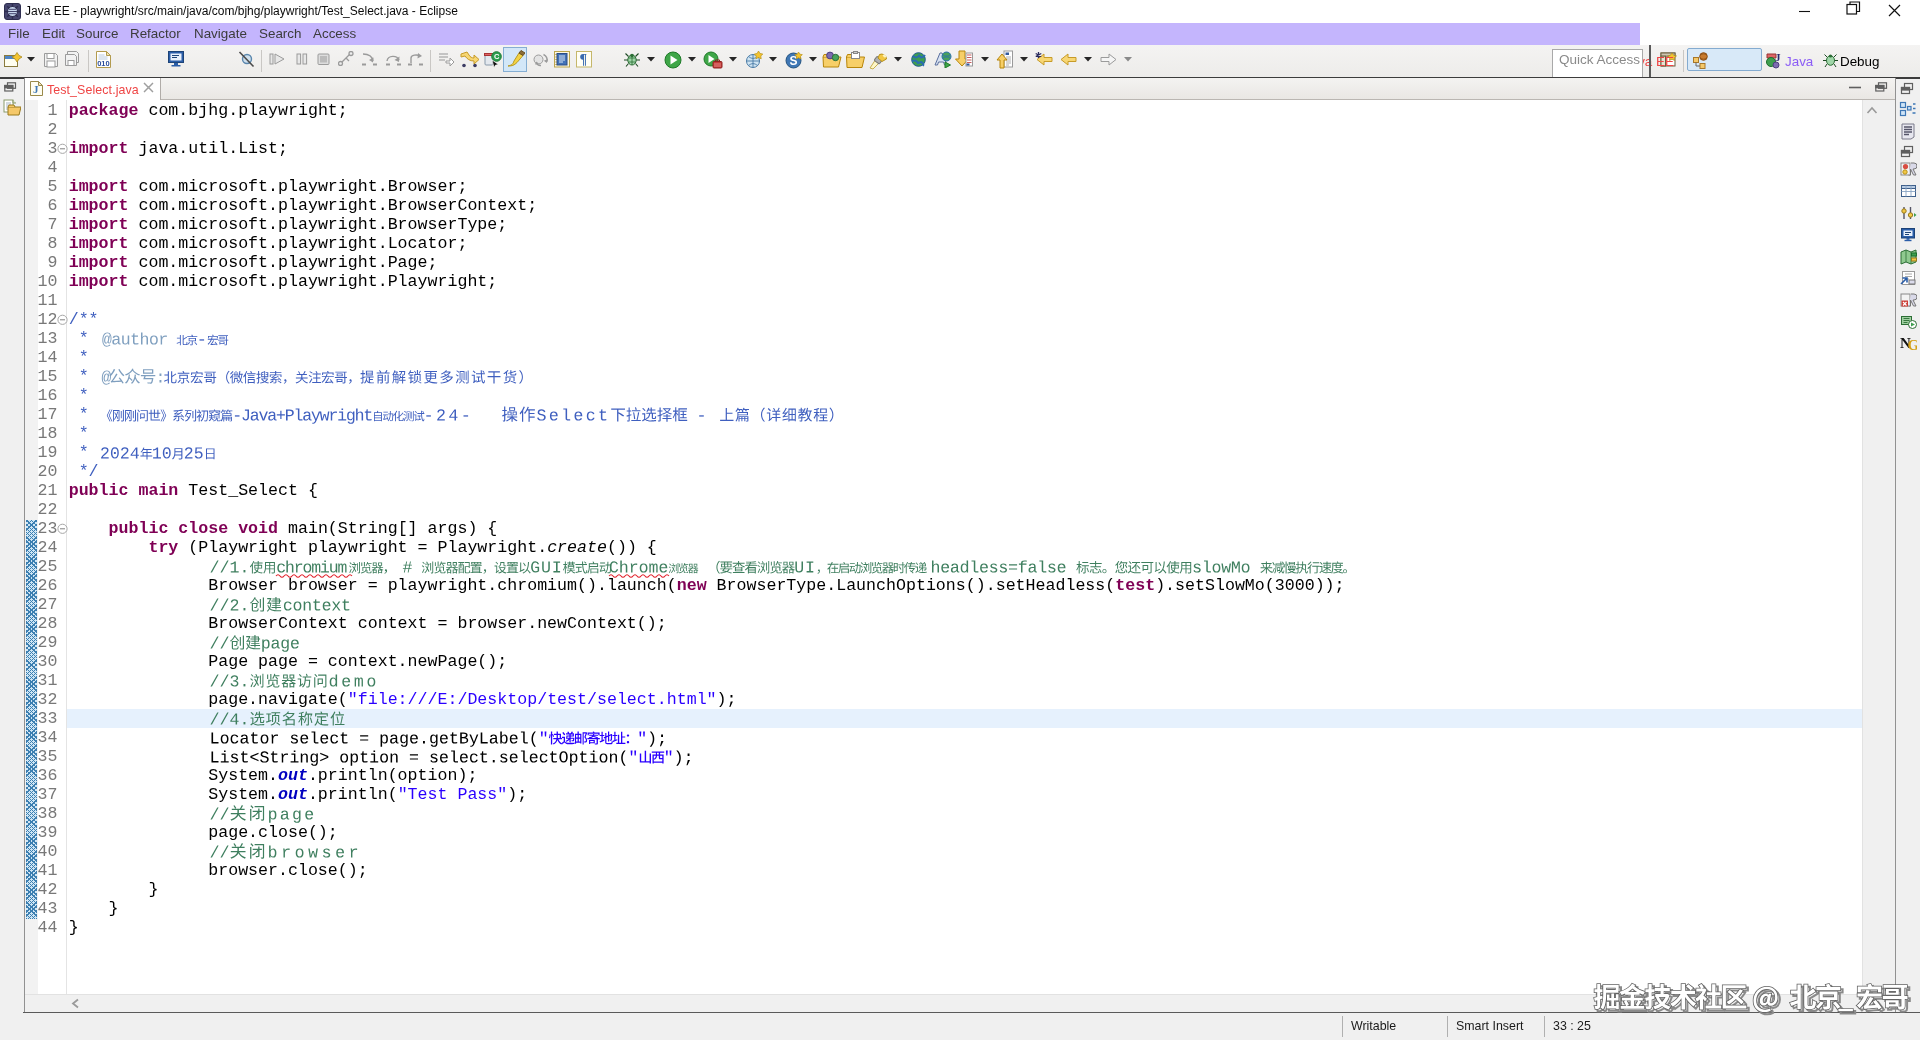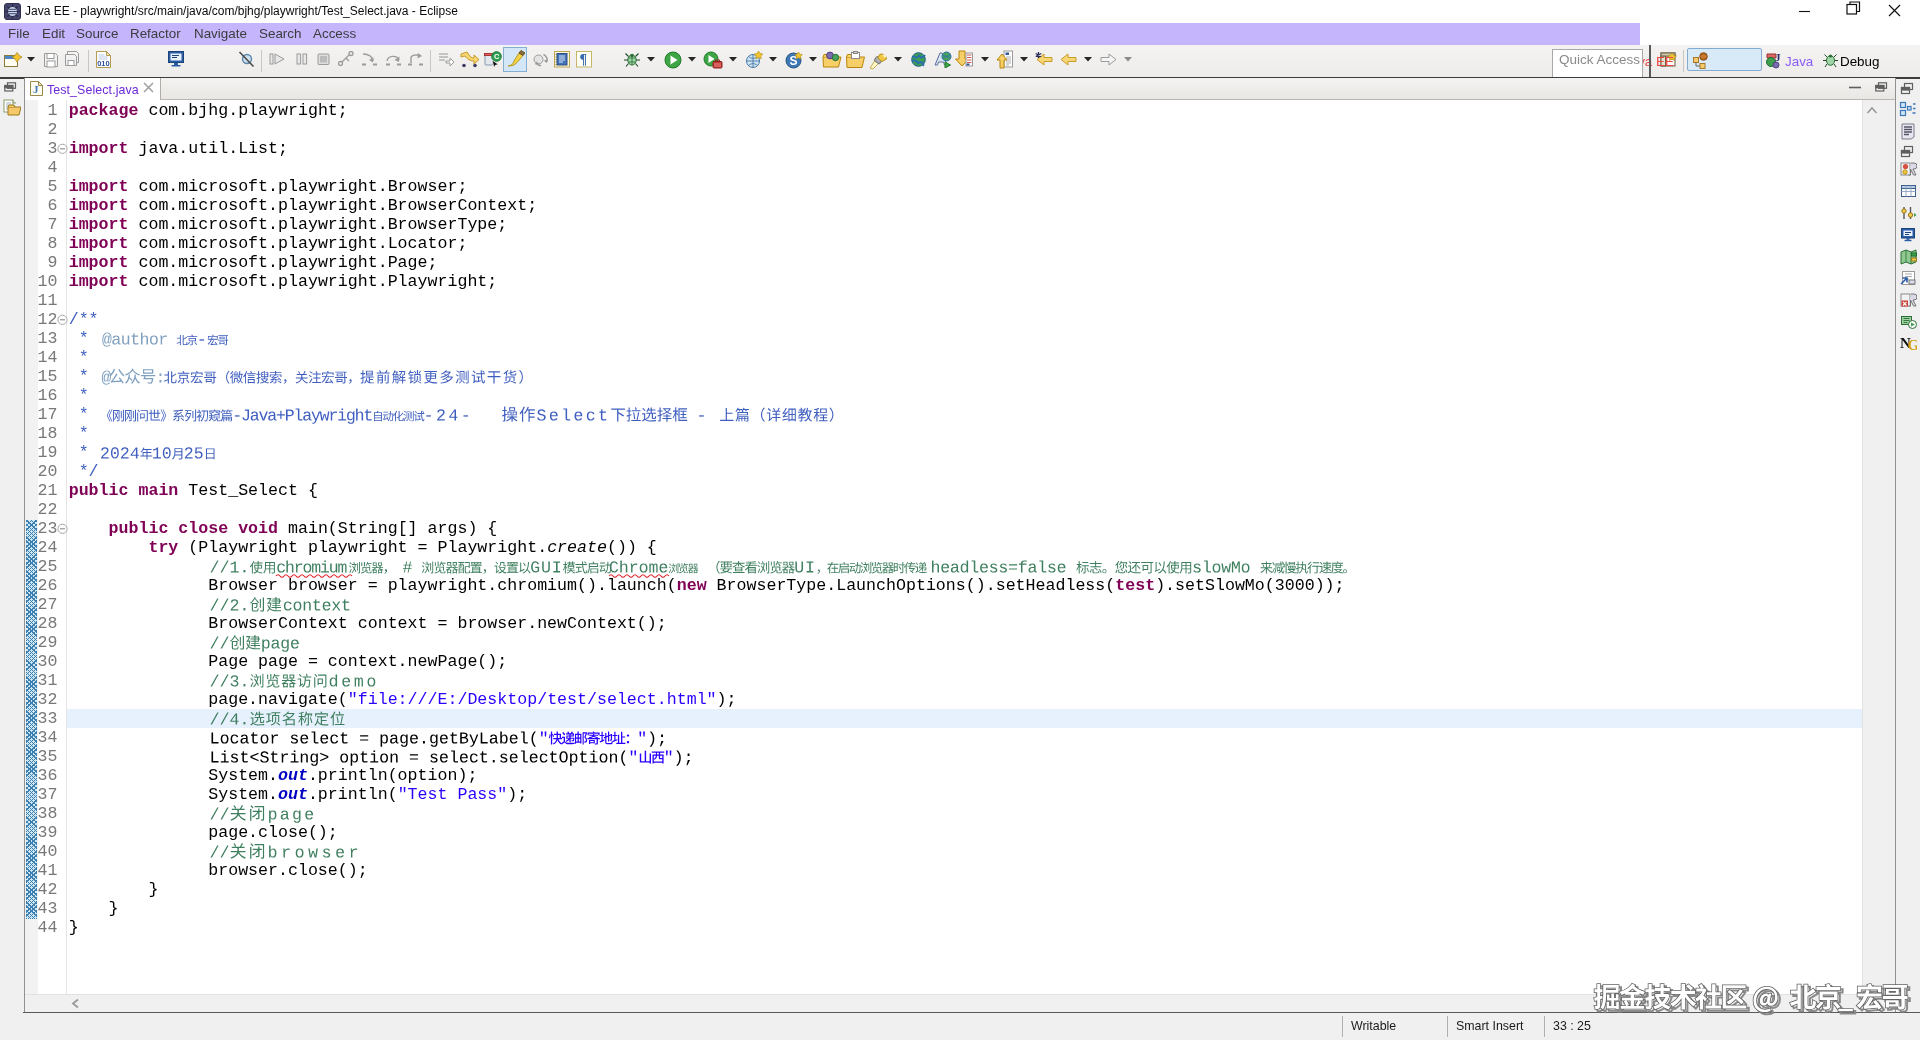--- a/index.html
+++ b/index.html
@@ -8,21 +8,21 @@
 #menubar{position:absolute;left:0;top:23px;width:1640px;height:22px;background:#c4b5fd}
 #menubar span{position:absolute;top:3px;font-size:13.4px;color:#3c3c3c}
 #toolbar{position:absolute;left:0;top:45px;width:1920px;height:32px;background:linear-gradient(#f4f3f2,#edecea)}
 .tsep{position:absolute;top:50px;width:1px;height:22px;background:#c9c7c4}
 #qa{position:absolute;left:1552px;top:49px;width:91px;height:33px;background:#fff;border:1px solid #a9a9a9;font-size:13.5px;color:#8a8a8a;padding:2px 0 0 6px}
 #dsep{position:absolute;left:1649px;top:45px;width:2px;height:32px;background:#5a5a5a}
 #content{position:absolute;left:0;top:77px;width:1920px;height:936px;background:#f0f0f0;border-top:2px solid #3c3c3c}
 #editor{position:absolute;left:24px;top:78px;width:1872px;height:934px;background:#fff;border-left:1px solid #919191;border-right:1px solid #919191}
 #tabbar{position:absolute;left:25px;top:78px;width:1870px;height:22px;background:linear-gradient(#f4f3f1,#e9e7e4);border-bottom:1px solid #bab6b2}
 #tab{position:absolute;left:0px;top:0px;width:136px;height:22px;background:#fff;border-right:1px solid #b0aca8}
-#tab .lbl{position:absolute;left:22px;top:4.5px;font-size:12.4px;color:#6d28d9;letter-spacing:0.1px}
+#tab .lbl{position:absolute;left:22px;top:4.5px;font-size:12.4px;color:#ef4444;letter-spacing:0.1px}
 #annot{position:absolute;left:25px;top:100px;width:13px;height:894px;background:#f2f2f2}
 #rangebar{position:absolute;left:26px;top:519.7px;width:11px;height:399px;background-image:
  repeating-linear-gradient(45deg,#3c7fb1 0 1px,rgba(255,255,255,0) 1px 3px),
  repeating-linear-gradient(-45deg,#3c7fb1 0 1px,#cfe6f5 1px 3px);}
 #numcol{position:absolute;left:38px;top:100px;width:29px;height:894px;background:#fff}
 #divider{position:absolute;left:66px;top:100px;width:1px;height:894px;background:#e4e4e4}
 #curline{position:absolute;left:67px;top:709.3px;width:1795.5px;height:19px;background:#e6f1fd}
 pre{font-family:"Liberation Mono",monospace;font-size:16.617px;line-height:19px;white-space:pre}
 #nums{position:absolute;left:30px;top:101.3px;width:27.4px;text-align:right;color:#787878}
 #code{position:absolute;left:68.7px;top:101.3px;color:#000}

